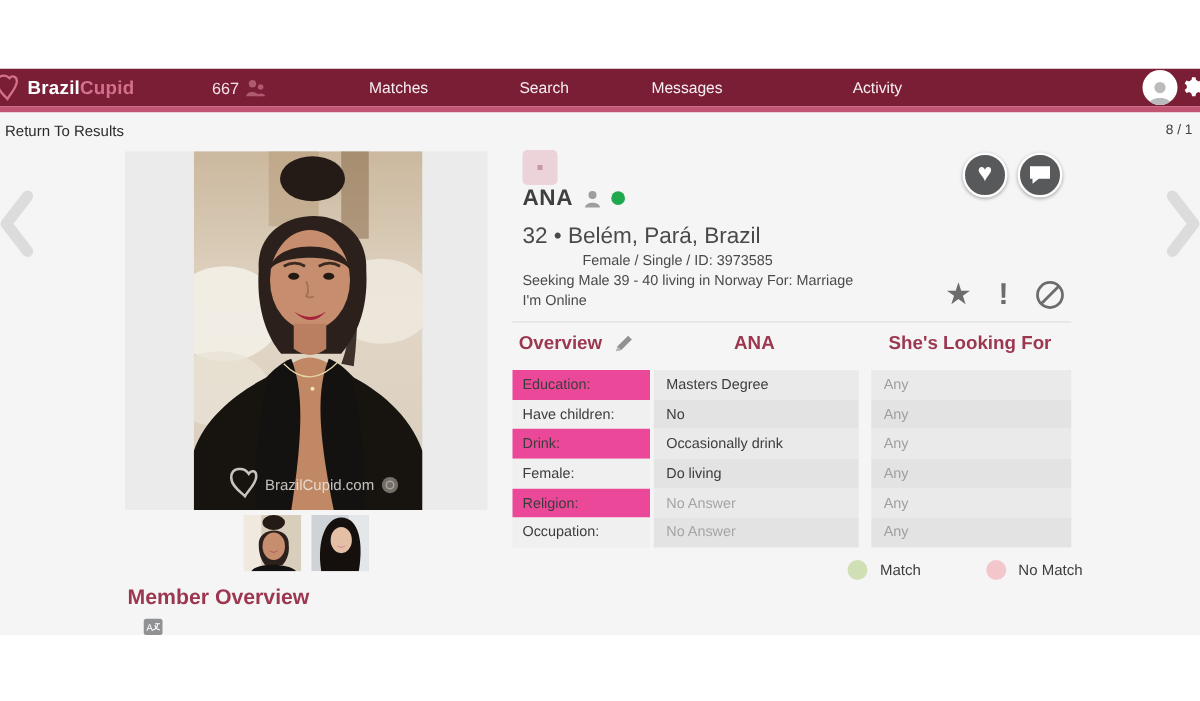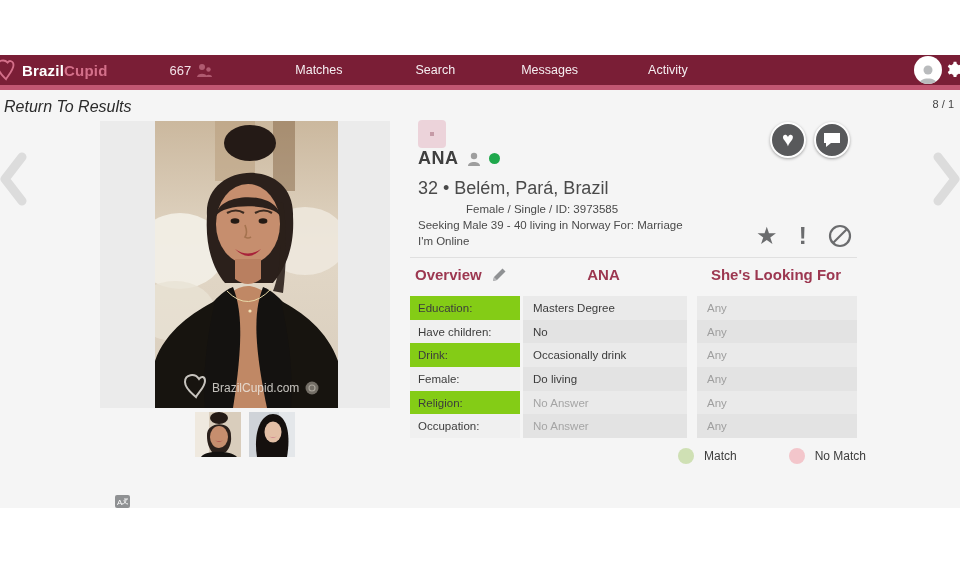--- a/index.html
+++ b/index.html
@@ -14,28 +14,28 @@
   .brand-text { font-size: 15px; font-weight: bold; letter-spacing: .2px; }
   .brand-text .b1 { color: #ffffff; }
   .brand-text .b2 { color: #d4708a; }
   .nav-count { display: flex; align-items: center; gap: 5px; margin-left: 62px; cursor: pointer; }
   .nav-count .num { color: #f3e2e8; font-size: 13px; }
   .nav-items { display: flex; align-items: center; }
   .nav-item { color: #f5eef1; font-size: 12.5px; cursor: pointer; }
   .nav-item.mi-0 { margin-left: 82px; }
   .nav-item.mi-1 { margin-left: 73px; }
   .nav-item.mi-2 { margin-left: 66px; }
-  .nav-item.mi-3 { margin-left: 70px; }
+  .nav-item.mi-3 { margin-left: 104px; }
   .nav-right { position: absolute; right: 0; top: 0; height: 30px; display: flex; align-items: center; }
   .avatar { width: 28px; height: 28px; border-radius: 50%; background: #ffffff; display: flex; align-items: flex-end; justify-content: center; overflow: hidden; cursor: pointer; }
   .gear { width: 22px; height: 22px; margin-left: 2px; margin-right: -6px; cursor: pointer; }
 
   
   .content { position: absolute; left: 0; top: 90px; width: 960px; height: 418px; background: #f5f5f5; }
-  .return-link { position: absolute; left: 4px; top: 8px; font-size: 16px; color: #2b2b2b; cursor: pointer; font-style: italic; }
+  .return-link { position: absolute; left: 4px; top: 8px; font-size: 12px; color: #2b2b2b; cursor: pointer; }
   .pagination { position: absolute; right: 6px; top: 8px; font-size: 11px; color: #444; }
   .chev { position: absolute; top: 62px; width: 30px; height: 54px; cursor: pointer; }
   .chev svg { width: 100%; height: 100%; }
   .chev-left { left: -2px; }
   .chev-right { right: -2px; }
 
   
   .photo-wrap { position: absolute; left: 100px; top: 31px; width: 290px; height: 287px; background: #ebebeb; }
   .main-photo { position: absolute; left: 55px; top: 0; width: 183px; height: 287px; cursor: pointer; }
   .thumbs { position: absolute; left: 195px; top: 322px; display: flex; gap: 8px; }
@@ -70,21 +70,21 @@
   .pencil-icon { width: 14px; height: 14px; cursor: pointer; }
   .th-ana { left: 523px; width: 161px; text-align: center; }
   .th-looking { left: 695px; width: 162px; text-align: center; }
   .ptable { position: absolute; left: 410px; top: 206px; width: 447px; }
   .prow { display: flex; height: 23.7px; align-items: stretch; }
   .pcell { display: flex; align-items: center; font-size: 11.5px; color: #3c3c3c; }
   .c-label { width: 110px; padding-left: 8px; }
   .c-value { width: 164px; padding-left: 10px; margin-left: 3px; }
   .c-gap { width: 10px; }
   .c-look  { width: 160px; padding-left: 10px; color: #9f9f9f; }
-  .prow.odd  .c-label { background: #84cc16; }
+  .prow.odd  .c-label { background: #ec4899; }
   .prow.even .c-label { background: #f0f0f0; }
   .prow.odd  .c-value, .prow.odd  .c-look  { background: #eaeaea; }
   .prow.even .c-value, .prow.even .c-look  { background: #e3e3e3; }
   .c-value.muted { color: #a5a5a5; }
 
   
   .legend { position: absolute; left: 678px; top: 358px; display: flex; align-items: center; }
   .legend .dot { width: 16px; height: 16px; border-radius: 50%; }
   .dot-match { background: #cfe0b4; }
   .dot-nomatch { background: #f3c6cb; }
@@ -211,20 +211,21 @@
       <svg class="thumb" viewBox="0 0 46 45" preserveAspectRatio="none">
         <rect width="46" height="45" fill="#cfd3d8"></rect>
         <rect x="30" y="0" width="16" height="45" fill="#e4e7ea"></rect>
         <path d="M8 45 C4 20 12 2 24 2 C38 2 42 22 38 45 Z" fill="#15100e"></path>
         <ellipse cx="24" cy="20" rx="8.5" ry="10.5" fill="#e3bfa6"></ellipse>
         <path d="M20 24 q4 3 8 0 q-4 4 -8 0 Z" fill="#c4547e"></path>
         <path d="M16 10 C18 5 32 5 33 12 C28 8 20 8 16 10 Z" fill="#15100e"></path>
       </svg>
     </div>
 
+    <div class="member-overview">Member Overview</div>
     <div class="translate-btn">
       <svg width="11" height="10" viewBox="0 0 11 10">
         <text x="0" y="8" font-size="8" fill="#ffffff" font-family="Liberation Sans, sans-serif">A</text>
         <path d="M7 2 h4 M9 2 v1 c0 2 -2 4 -4 4 M7 3 c0 2 2 4 4 4" stroke="#ffffff" stroke-width=".9" fill="none"></path>
       </svg>
     </div>
 
     <div class="flag-badge"></div>
     <div class="profile-name-row">
       <span class="profile-name">ANA</span>

